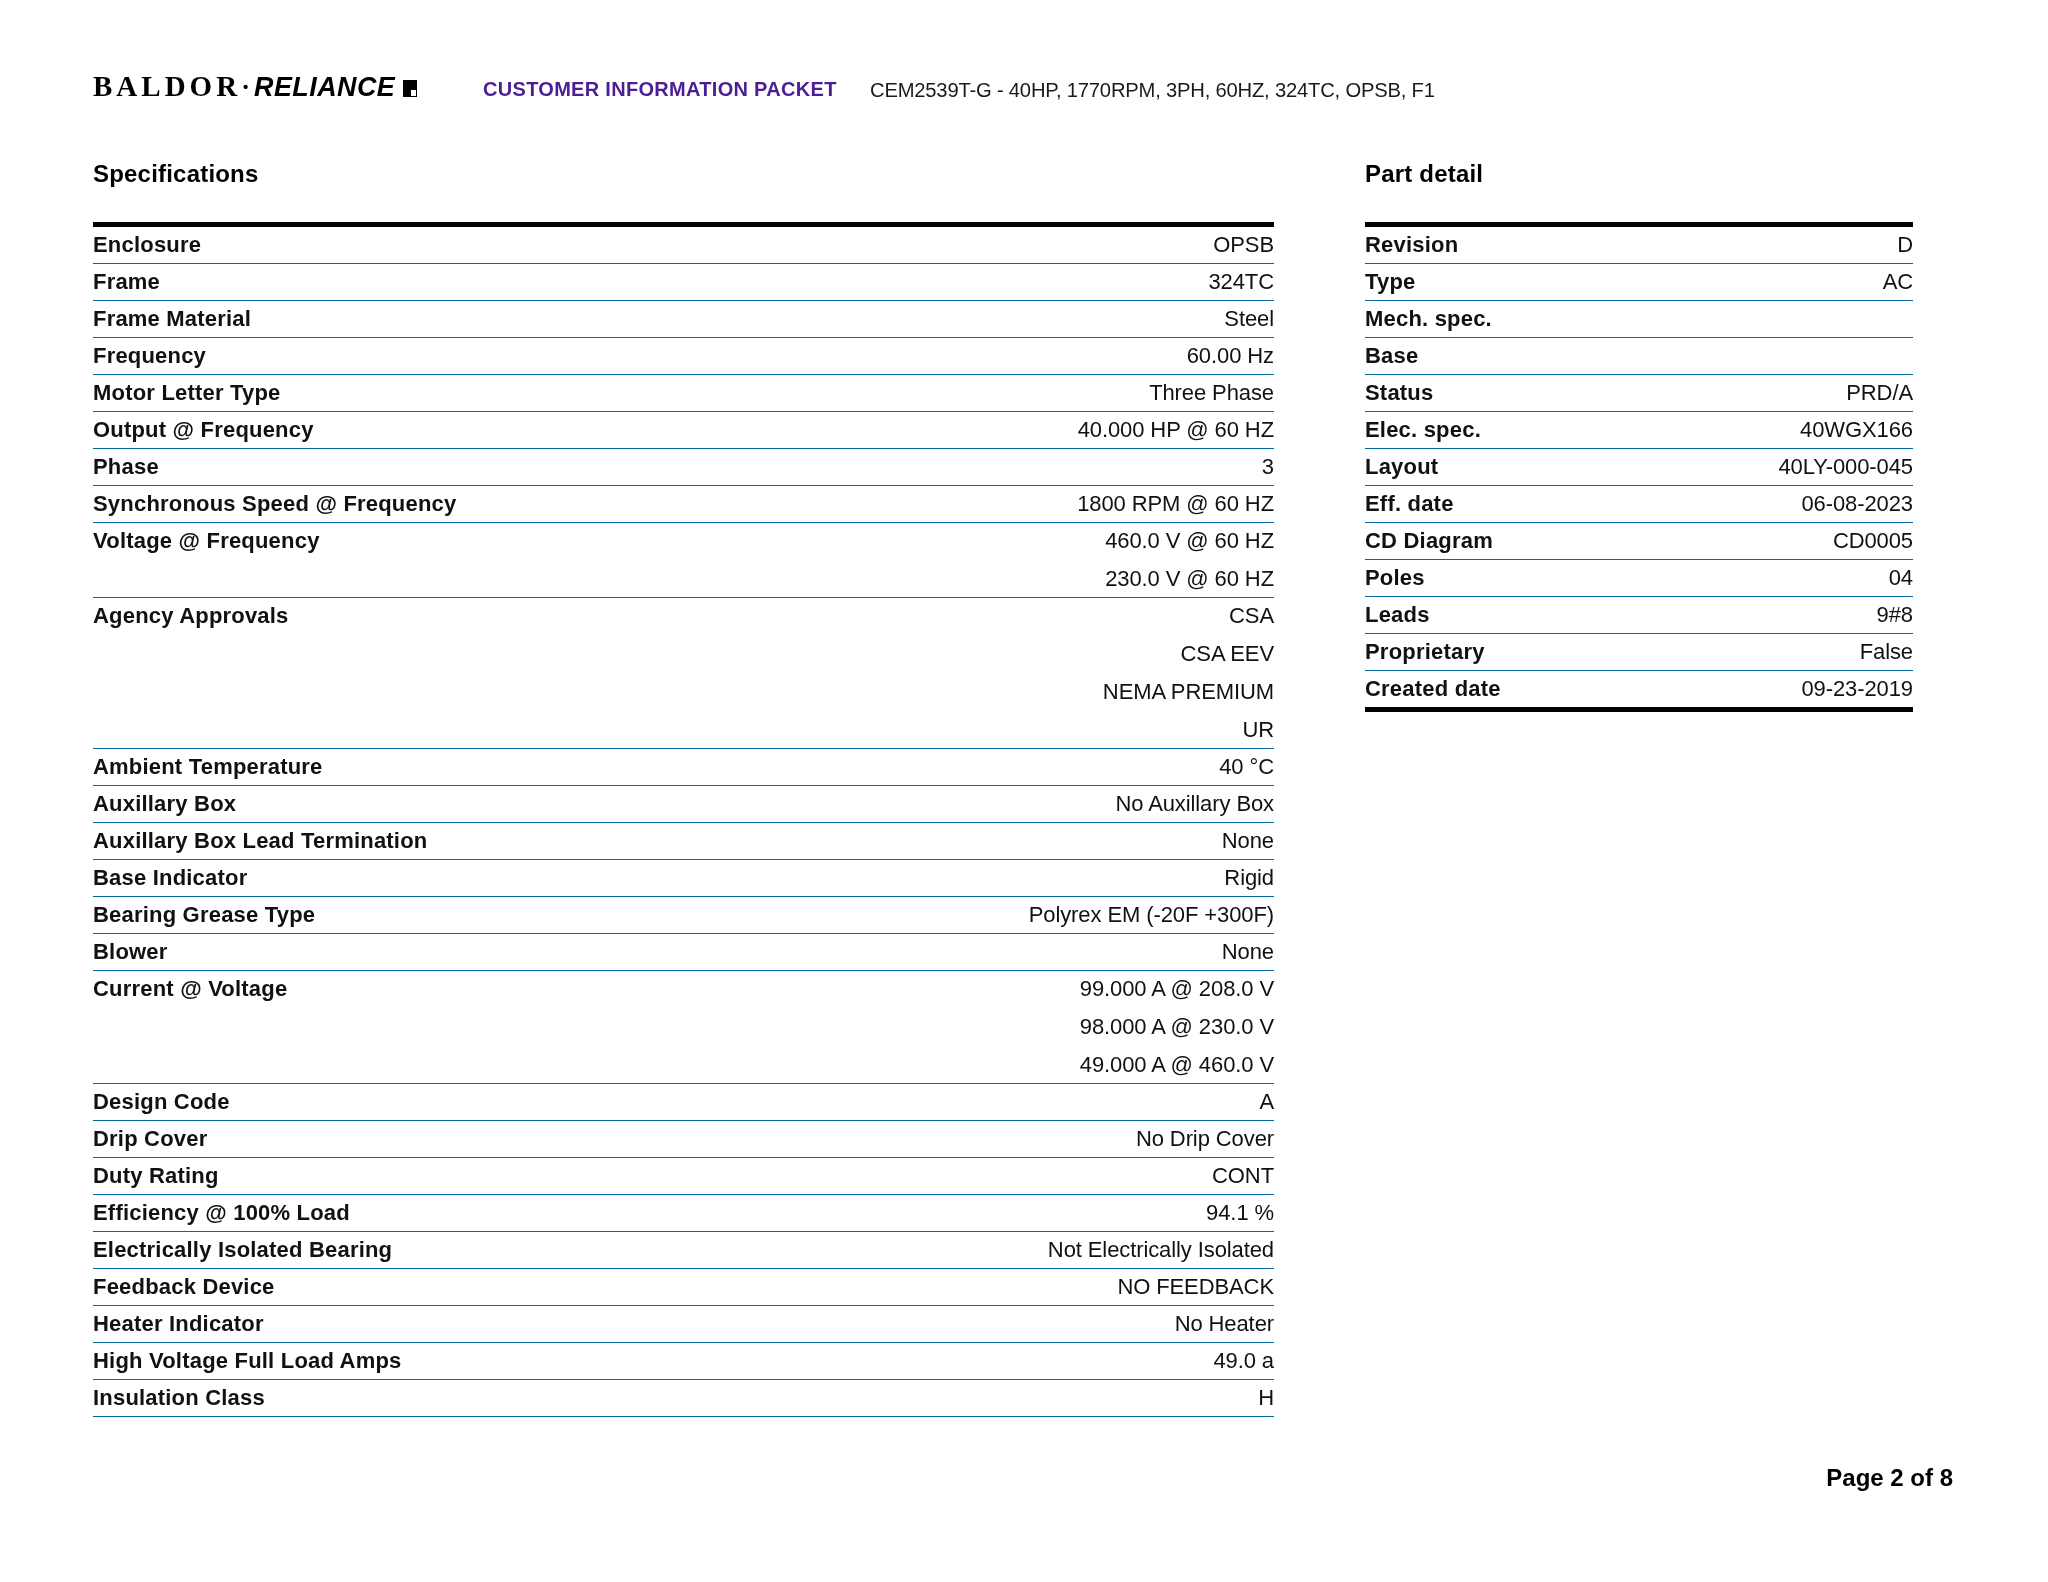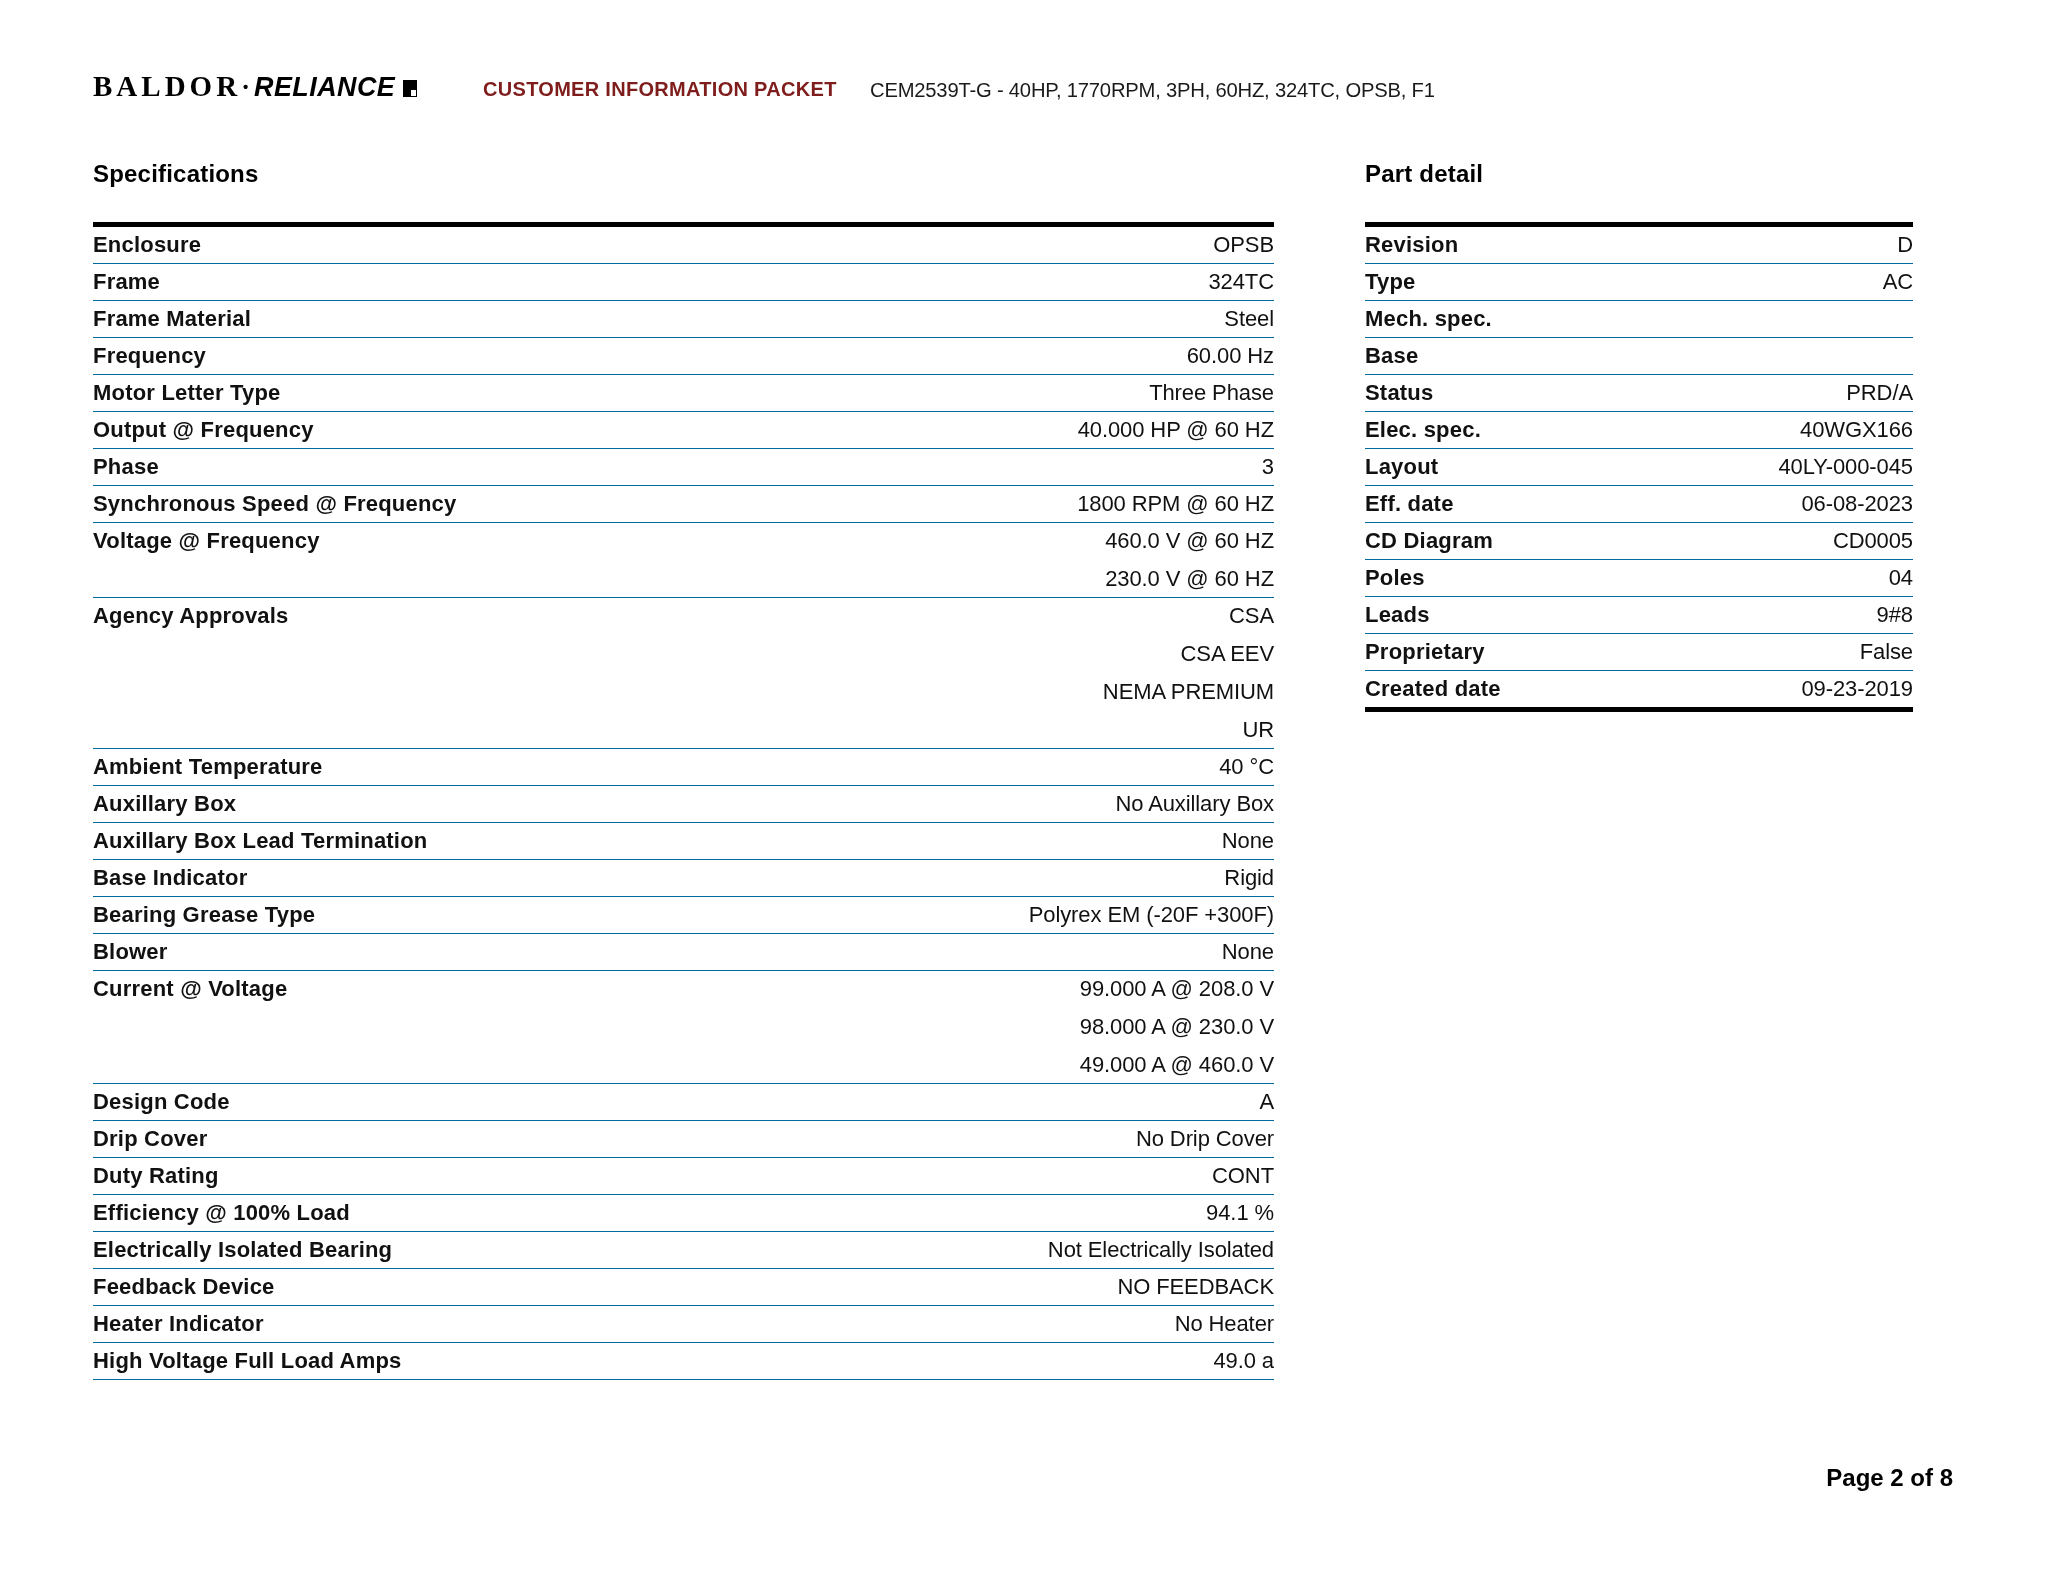--- a/index.html
+++ b/index.html
@@ -24,21 +24,21 @@
     font-style:italic; font-weight:800; font-size:28px; letter-spacing:0.5px; color:#000;
     transform:scaleX(0.96); transform-origin:left; display:inline-block;
   }
   .logo-mark {
     display:inline-block; width:14px; height:17px; background:#000;
     margin-left:2px; position:relative; top:1px;
   }
   .logo-mark::after {
     content:""; position:absolute; right:1px; bottom:1px; width:5px; height:6px; background:#fff;
   }
-  .doc-title { position:absolute; left:483px; top:8px; font-weight:700; font-size:20px; letter-spacing:0.3px; color:#7f1d1d; white-space:nowrap; }
+  .doc-title { position:absolute; left:483px; top:8px; font-weight:700; font-size:20px; letter-spacing:0.3px; color:#4c1d95; white-space:nowrap; }
   .product-line { position:absolute; left:870px; top:8px; font-size:20.5px; letter-spacing:-0.2px; color:#1a1a1a; white-space:nowrap; transform:scaleX(0.985); transform-origin:left; }
 
   
   .spec-table { position:absolute; left:93px;  top:160px; width:1181px; }
   .part-table { position:absolute; left:1365px; top:160px; width:548px; }
   .table-title { font-size:24px; font-weight:700; line-height:28px; margin:0 0 34px 0; color:#000; letter-spacing:0.2px; }
   .rows { border-top:5px solid #000; }
   .part-table .rows { border-bottom:5px solid #000; }
   .row {
     display:flex; justify-content:space-between; align-items:flex-start;
@@ -222,20 +222,26 @@
           <div class="values">
             <div class="vline">No Heater</div>
           </div>
         </div>
         <div class="row">
           <div class="label">High Voltage Full Load Amps</div>
           <div class="values">
             <div class="vline">49.0 a</div>
           </div>
         </div>
+        <div class="row">
+          <div class="label">Insulation Class</div>
+          <div class="values">
+            <div class="vline">H</div>
+          </div>
+        </div>
       </div>
   </div>
 
   <div class="part-table">
     <h2 class="table-title">Part detail</h2>
     <div class="rows">
         <div class="row">
           <div class="label">Revision</div>
           <div class="values">
             <div class="vline">D</div>

